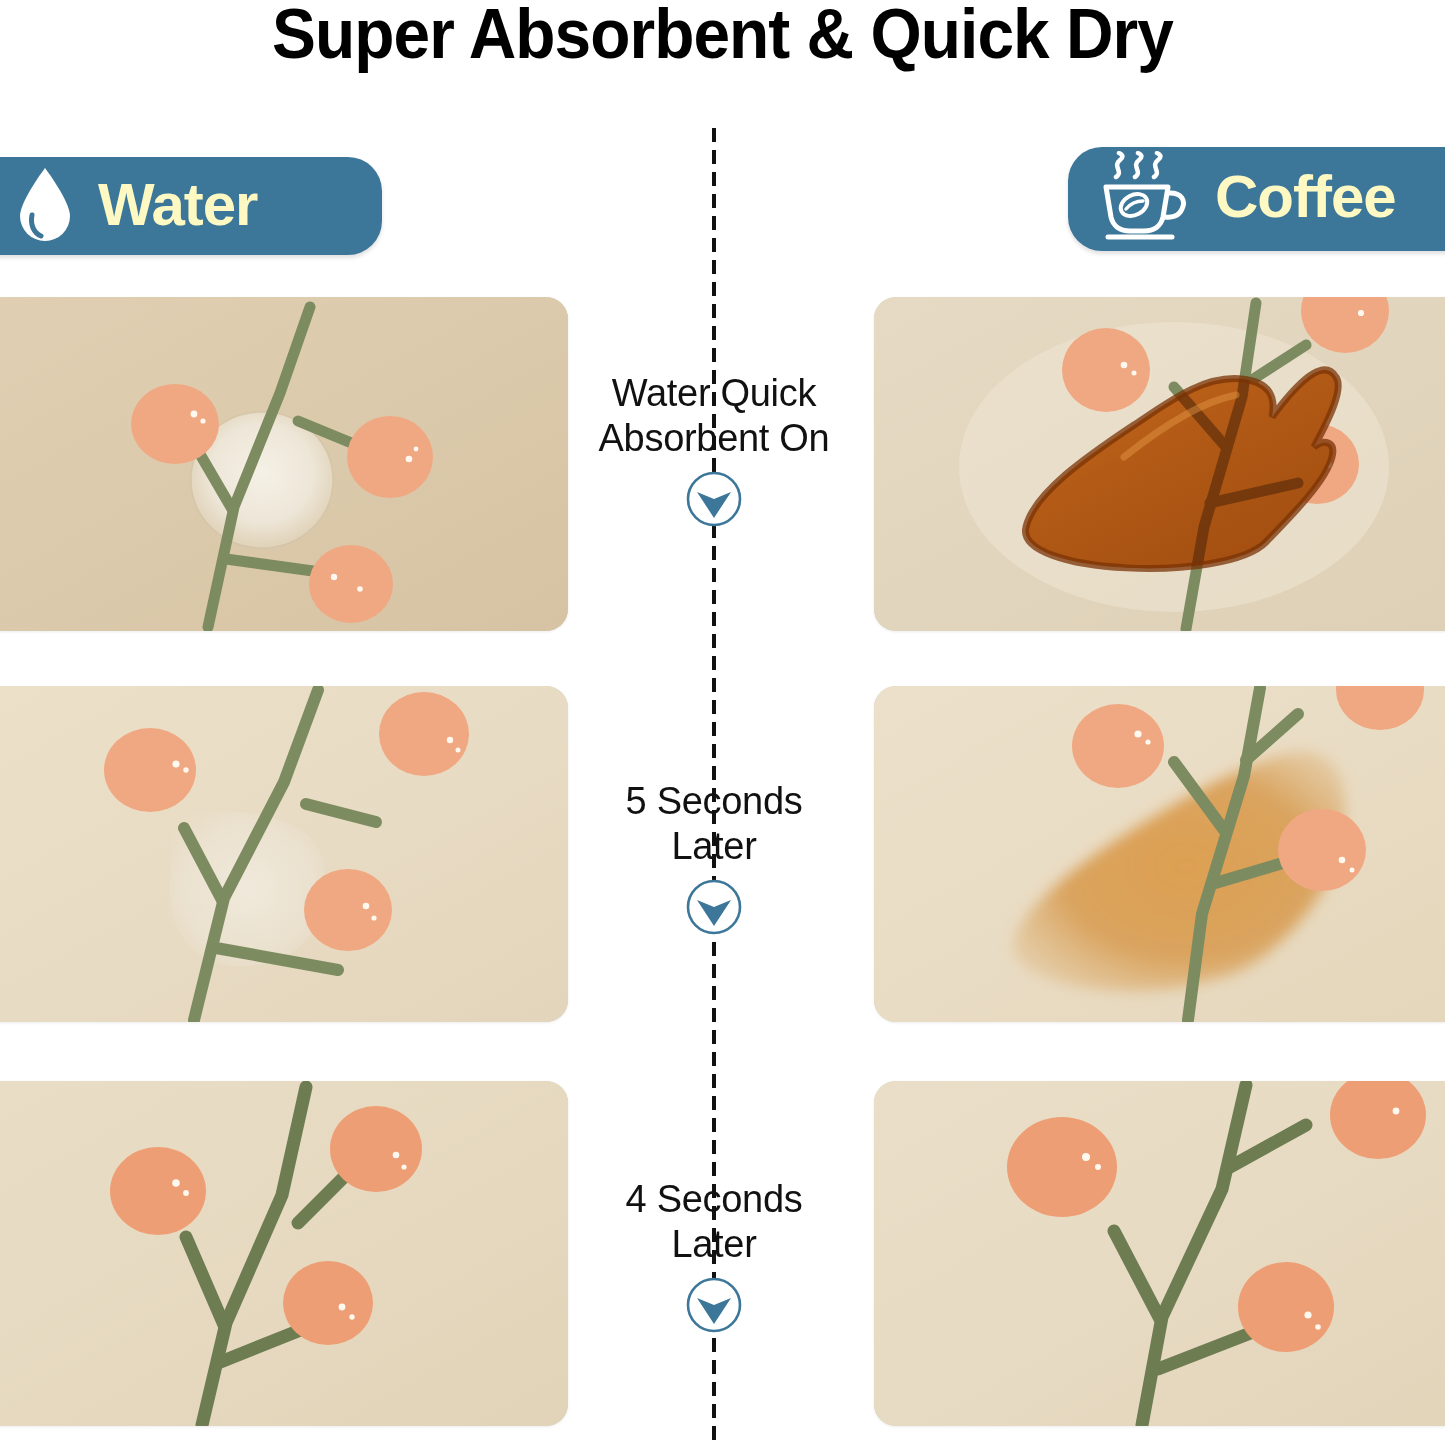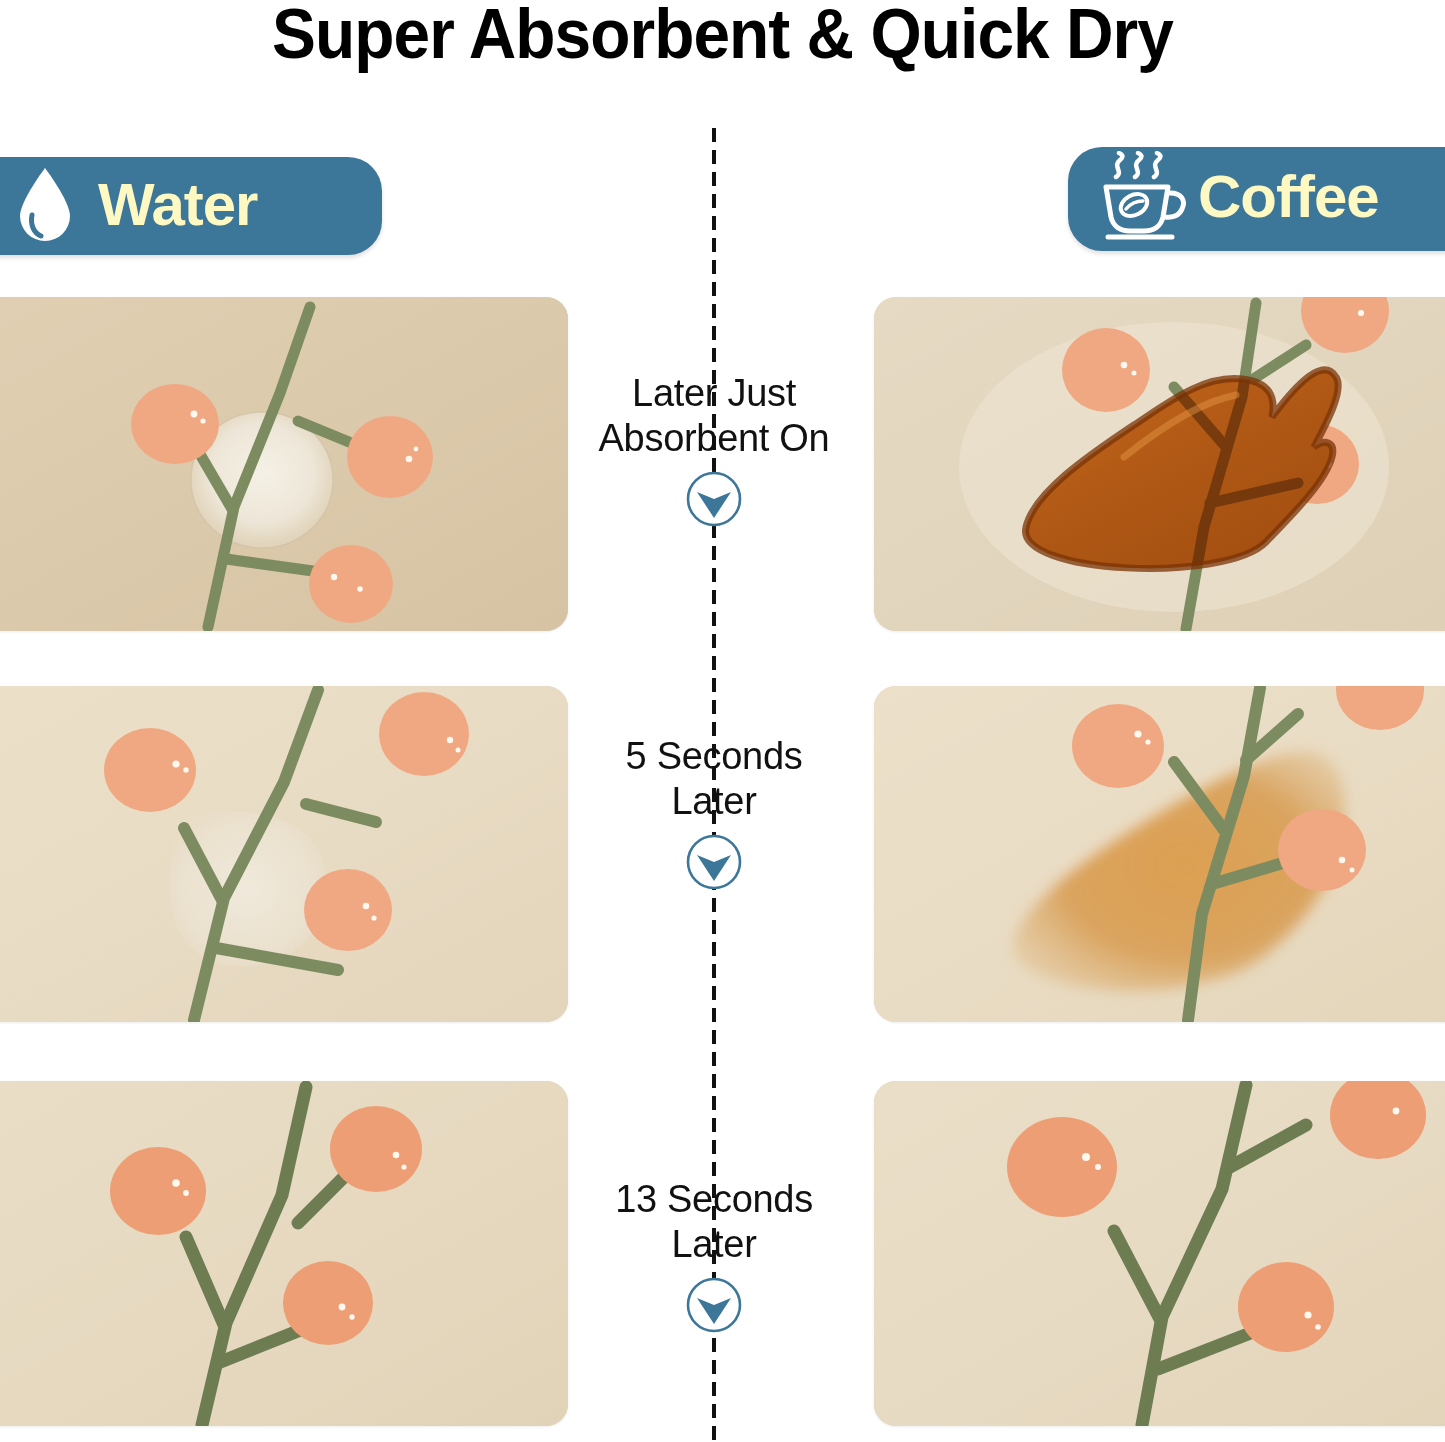--- a/index.html
+++ b/index.html
@@ -71,21 +71,21 @@
   }
   .badge-label {
     color: #fef9c3;
     font-weight: bold;
     font-size: 60px;
     letter-spacing: -1px;
     line-height: 1;
     white-space: nowrap;
   }
   .badge-water .badge-label { margin-left: 22px; margin-top: -2px; }
-  .badge-coffee .badge-label { margin-left: 6px; margin-top: -4px; }
+  .badge-coffee .badge-label { margin-left: 23px; margin-top: -4px; }
   .badge-icon { flex: 0 0 auto; display: block; }
 
   
   .tile {
     position: absolute;
     border-radius: 22px;
     overflow: hidden;
     background: #ddcbad;
     box-shadow: 0 1px 3px rgba(0,0,0,0.08);
   }
@@ -106,21 +106,21 @@
     text-align: center;
   }
   .step-text {
     font-size: 38px;
     line-height: 1.18;
     color: #111111;
     letter-spacing: -0.3px;
   }
   .step-arrow { margin-top: 8px; display: inline-block; }
   .step-1 { top: 371px; }
-  .step-2 { top: 734px; text-align: center; }
+  .step-2 { top: 779px; text-align: center; }
   .step-3 { top: 1177px; }
 </style>
 </head>
 <body>
 
 <div class="title">Super Absorbent &amp; Quick Dry</div>
 
 <div class="divider"></div>
 
 <div class="badge badge-water">
@@ -391,21 +391,21 @@
       <ellipse cx="504" cy="34" rx="48" ry="44" fill="#ee9e74"></ellipse>
       <circle cx="522" cy="30" r="3.4" fill="#fff8ef"></circle>
       <ellipse cx="412" cy="226" rx="48" ry="45" fill="#ee9e74"></ellipse>
       <circle cx="434" cy="234" r="3.6" fill="#fff8ef"></circle>
       <circle cx="444" cy="246" r="2.8" fill="#fff8ef"></circle>
     </g>
   </svg>
 </div>
 
 <div class="step step-1">
-  <div class="step-text">Later Just</div>
+  <div class="step-text">Water Quick</div>
   <div class="step-text">Absorbent On</div>
   <span class="step-arrow">
     <svg width="60" height="60" viewBox="0 0 60 60">
       <circle cx="30" cy="30" r="26" fill="#ffffff" stroke="#3c7699" stroke-width="2.6"></circle>
       <path d="M13 23 L30 30 L47 23 L30 49 Z" fill="#3c7699"></path>
     </svg>
   </span>
 </div>
 
 <div class="step step-2">
@@ -413,21 +413,21 @@
   <div class="step-text">Later</div>
   <span class="step-arrow">
     <svg width="60" height="60" viewBox="0 0 60 60">
       <circle cx="30" cy="30" r="26" fill="#ffffff" stroke="#3c7699" stroke-width="2.6"></circle>
       <path d="M13 23 L30 30 L47 23 L30 49 Z" fill="#3c7699"></path>
     </svg>
   </span>
 </div>
 
 <div class="step step-3">
-  <div class="step-text">13 Seconds</div>
+  <div class="step-text">4 Seconds</div>
   <div class="step-text">Later</div>
   <span class="step-arrow">
     <svg width="60" height="60" viewBox="0 0 60 60">
       <circle cx="30" cy="30" r="26" fill="#ffffff" stroke="#3c7699" stroke-width="2.6"></circle>
       <path d="M13 23 L30 30 L47 23 L30 49 Z" fill="#3c7699"></path>
     </svg>
   </span>
 </div>
 
 </body></html>

